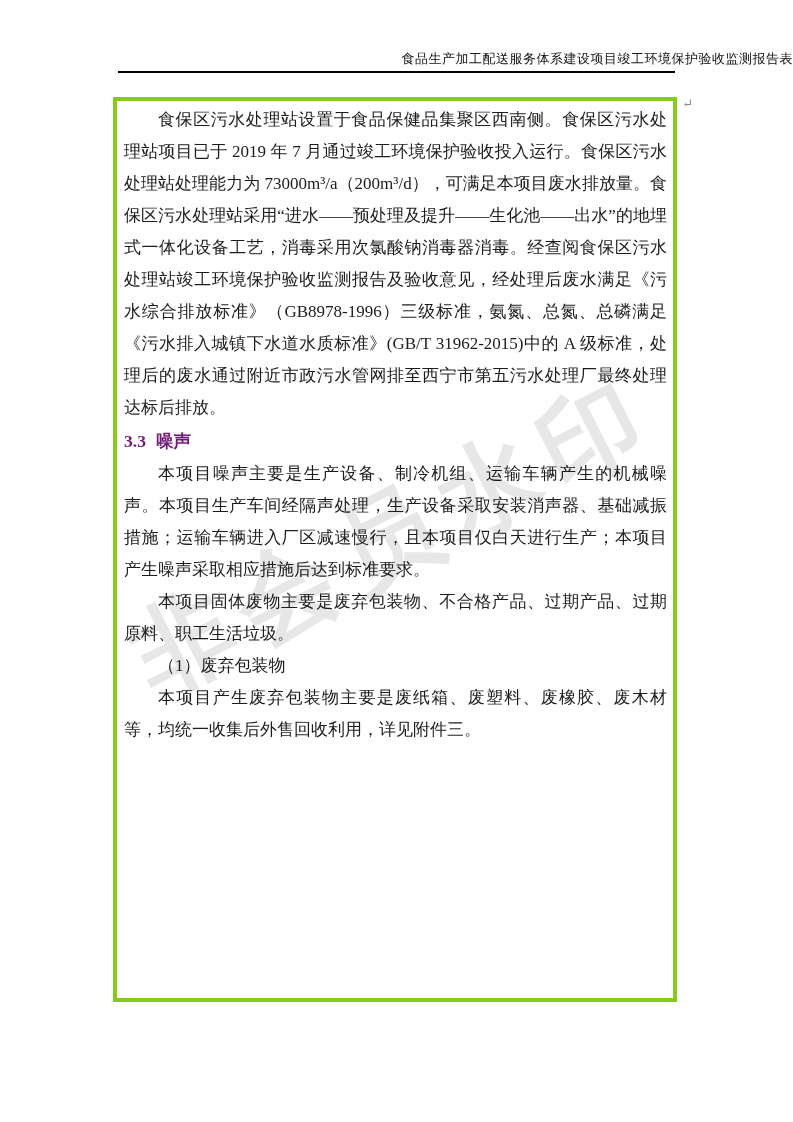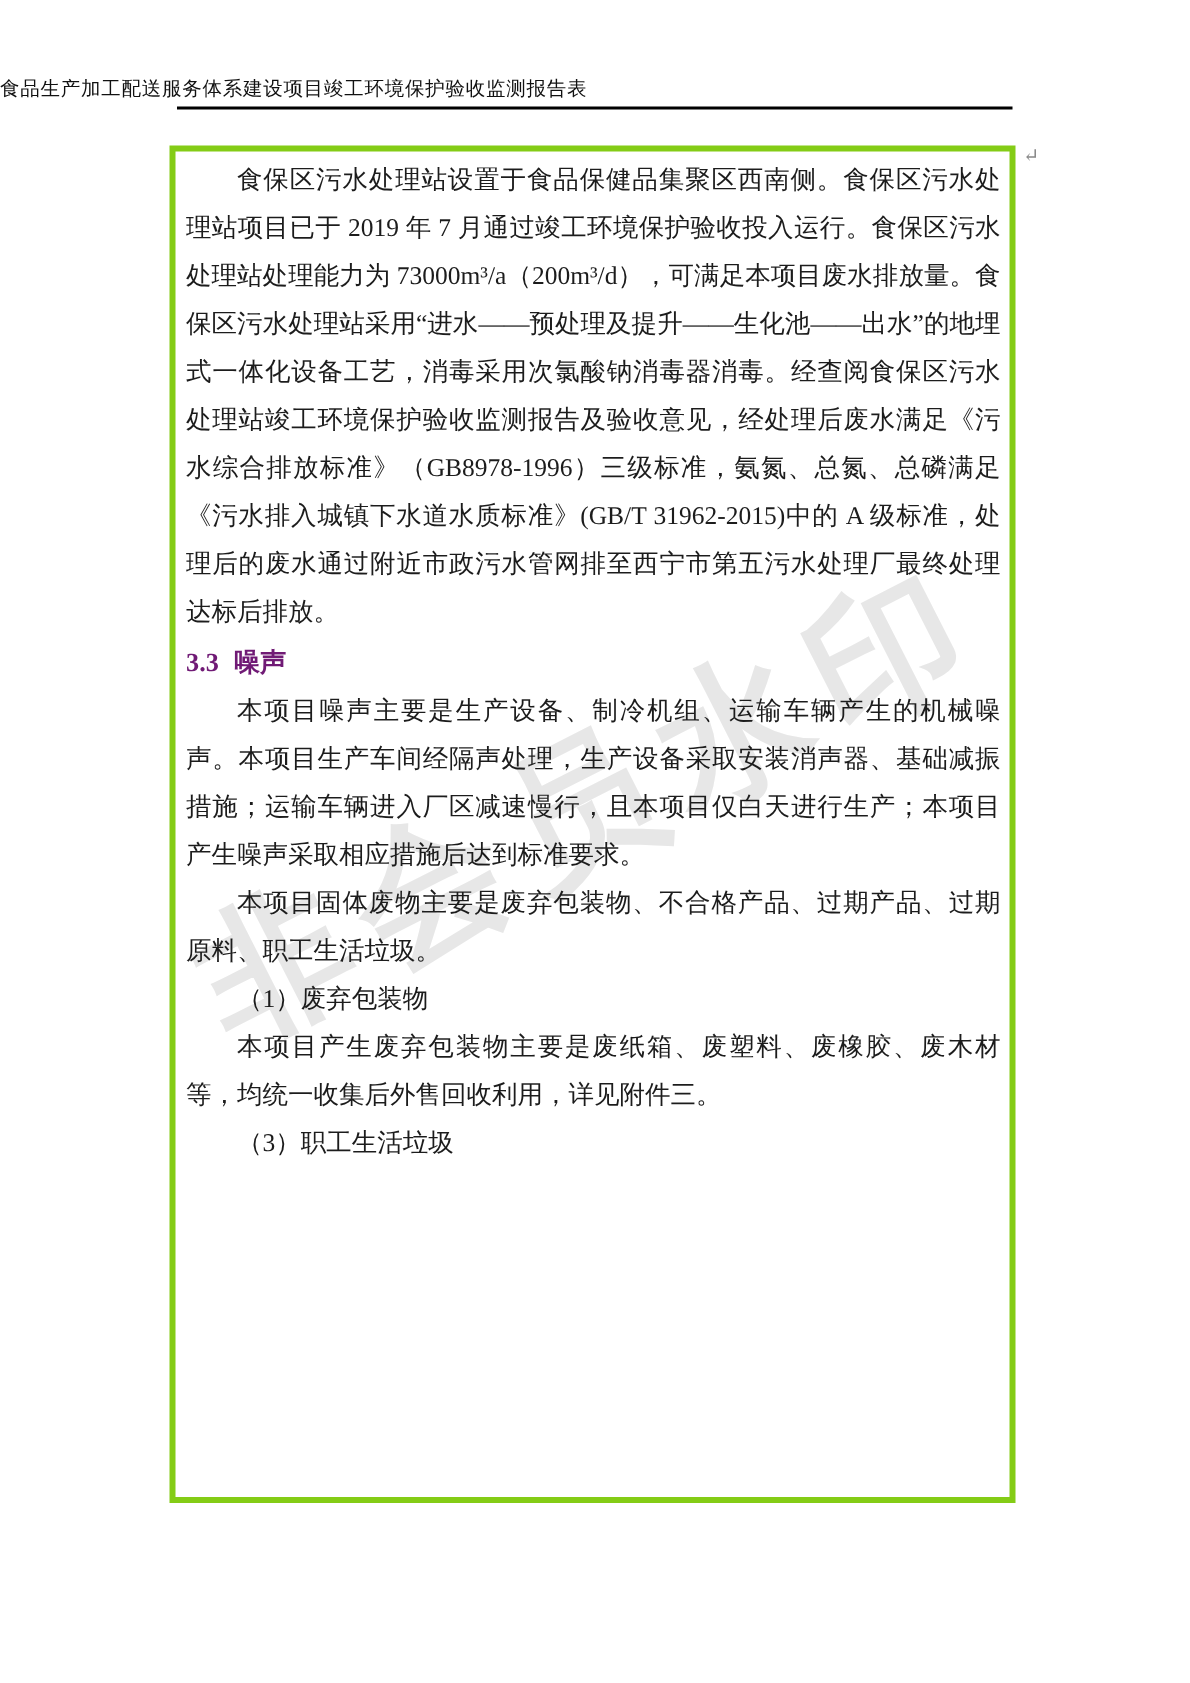--- a/index.html
+++ b/index.html
@@ -6,21 +6,21 @@
   .page{
     position:relative;
     width:793px;height:1122px;
     background:#ffffff;
     overflow:hidden;
     font-family:"Liberation Serif","DejaVu Serif",serif;
     color:#1a1a1a;
   }
   .header-title{
     position:absolute;top:50px;left:0;width:100%;
-    text-align:left;
+    text-align:right;
     font-size:13px;line-height:18px;
     letter-spacing:0.5px;
     color:#111111;
   }
   .header-rule{
     position:absolute;top:71px;left:118px;width:557px;height:2px;
     background:#000000;
   }
   .watermark{
     position:absolute;left:55px;top:470px;width:680px;height:140px;
@@ -96,20 +96,19 @@
 
 
     <p>本项目固体废物主要是废弃包装物、不合格产品、过期产品、过期原料、职工生活垃圾。</p>
 
     <p>（1）废弃包装物</p>
 
     <p>本项目产生废弃包装物主要是废纸箱、废塑料、废橡胶、废木材等，均统一收集后外售回收利用，详见附件三。</p>
 
 
 
-    <p>（3）职工生活垃圾</p>
 
 
 
   </div>
 
 
 </div>
 
 </body></html>

